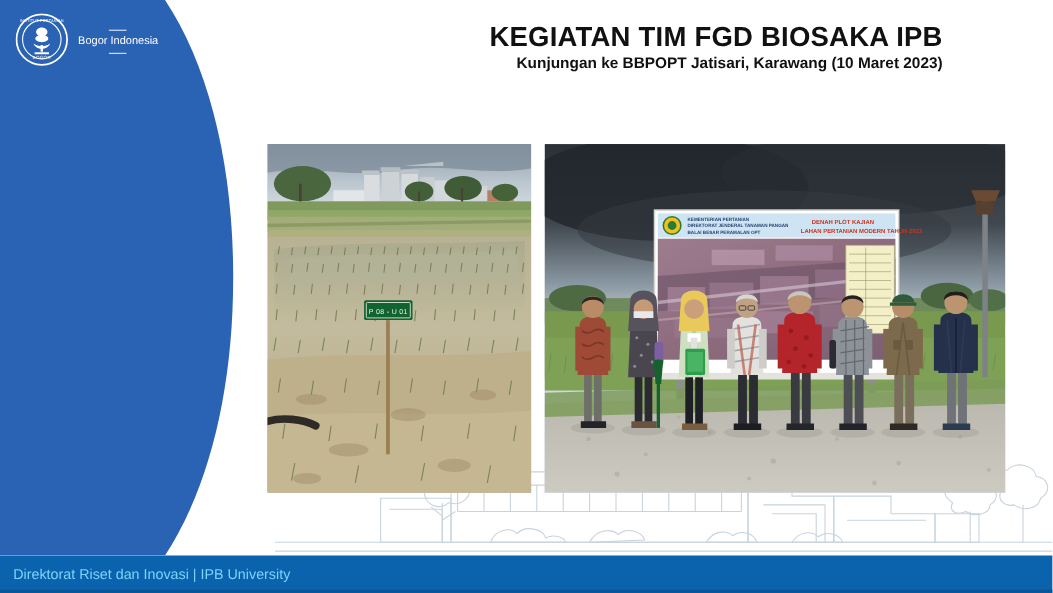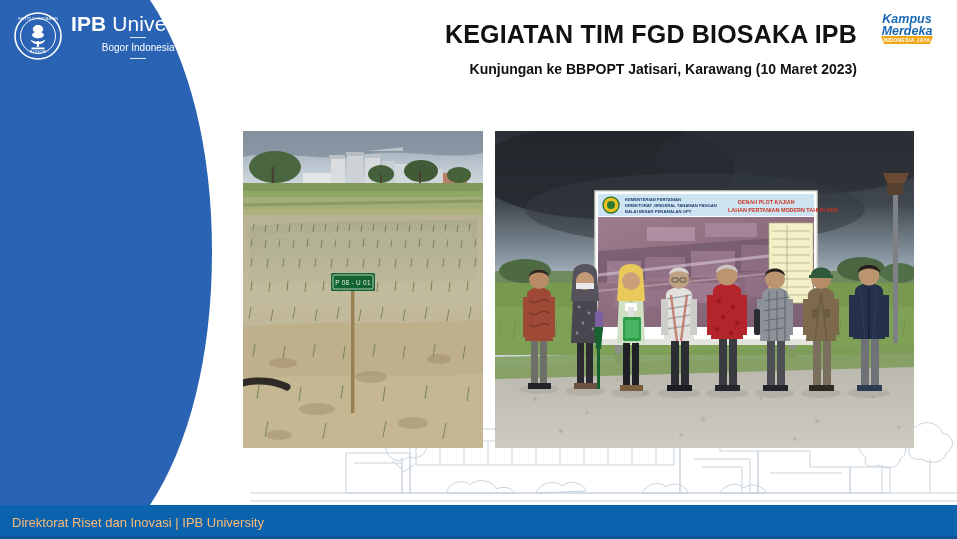--- a/index.html
+++ b/index.html
@@ -46,21 +46,21 @@
 
   
   .title-block{
     position:absolute;left:250px;right:100px;top:20px;text-align:right;z-index:5;
   }
   .title-main{
     font-size:25px;font-weight:bold;color:#111111;letter-spacing:.2px;
     white-space:nowrap;
   }
   .title-sub{
-    margin-top:12px;font-size:14px;font-weight:bold;color:#111111;
+    margin-top:0;font-size:14px;font-weight:bold;color:#111111;
     white-space:nowrap;
   }
 
   
   .lineart{
     position:absolute;left:250px;bottom:22px;width:707px;height:110px;
     z-index:1;pointer-events:none;
   }
   .lineart svg{display:block;width:707px;height:110px;}
 
@@ -72,21 +72,21 @@
   .photo-left{left:243px;top:131px;width:240px;height:317px;}
   .photo-right{left:495px;top:131px;width:419px;height:317px;}
 
   
   .footer{
     position:absolute;left:0;bottom:0;width:957px;height:34px;
     background:#0b62ad;z-index:7;
   }
   .footer-text{
     position:absolute;left:12px;top:50%;transform:translateY(-50%);
-    color:#fdba74;font-size:13px;white-space:nowrap;
+    color:#7dd3fc;font-size:13px;white-space:nowrap;
   }
   .footer-accent{
     position:absolute;left:0;bottom:0;width:957px;height:3px;
     background:#0a5596;
   }
 </style>
 </head>
 <body>
 
 <div class="slide">
@@ -105,39 +105,28 @@
 
         <path d="M24 13c-3 0-5.2 2-5.2 4.2 0 1.4 .9 2.5 2.1 3-1.6 .4-2.8 1.5-2.8 2.9 0 1.9 2.6 3.2 5.9 3.2s5.9-1.3 5.9-3.2c0-1.4-1.2-2.5-2.8-2.9 1.2-.5 2.1-1.6 2.1-3C29.2 15 27 13 24 13z" fill="#ffffff"></path>
         <path d="M16.5 27.5c2.4 1.6 4.8 2.4 7.5 2.4s5.1-.8 7.5-2.4c-1 3-4 4.8-7.5 4.8s-6.5-1.8-7.5-4.8z" fill="#ffffff"></path>
         <rect x="22.9" y="29" width="2.2" height="6" fill="#ffffff"></rect>
         <path d="M17.5 35.5h13v1.8h-13z" fill="#ffffff"></path>
         <text x="24" y="41.4" text-anchor="middle" font-family="Liberation Sans, sans-serif" font-size="4.1" fill="#ffffff" letter-spacing=".3">BOGOR</text>
         <text x="24" y="8.3" text-anchor="middle" font-family="Liberation Sans, sans-serif" font-size="3.5" fill="#ffffff" letter-spacing=".2">INSTITUT PERTANIAN</text>
       </svg>
     </span>
     <span class="ipb-word">
-      <span class="l1">
-        <b>IPB</b><span class="thin">&nbsp;</span><span class="thin">University</span>
-      </span>
       <span class="l2">
         <i class="rule"></i>
         <span>Bogor Indonesia</span>
         <i class="rule"></i>
       </span>
     </span>
   </div>
 
-  <div class="km-logo">
-    <svg viewBox="0 0 72 40" aria-hidden="true">
-      <text x="36" y="15" text-anchor="middle" font-family="Liberation Sans, sans-serif" font-size="12.5" font-weight="bold" fill="#1b68b3" font-style="italic">Kampus</text>
-      <text x="36" y="26.5" text-anchor="middle" font-family="Liberation Sans, sans-serif" font-size="12.5" font-weight="bold" fill="#1b68b3" font-style="italic">Merdeka</text>
-      <path d="M10 28 L62 28 L59 36 L13 36 Z" fill="#f0a818"></path>
-      <text x="36" y="34" text-anchor="middle" font-family="Liberation Sans, sans-serif" font-size="5" font-weight="bold" fill="#ffffff" letter-spacing=".4">INDONESIA JAYA</text>
-    </svg>
-  </div>
 
   <div class="title-block">
     <div class="title-main">KEGIATAN TIM FGD BIOSAKA IPB</div>
     <div class="title-sub">Kunjungan ke BBPOPT Jatisari, Karawang (10 Maret 2023)</div>
   </div>
 
   <div class="lineart">
     <svg viewBox="0 0 707 110" aria-hidden="true">
       <g fill="none" stroke="#c9d3dd" stroke-width="1">
 

